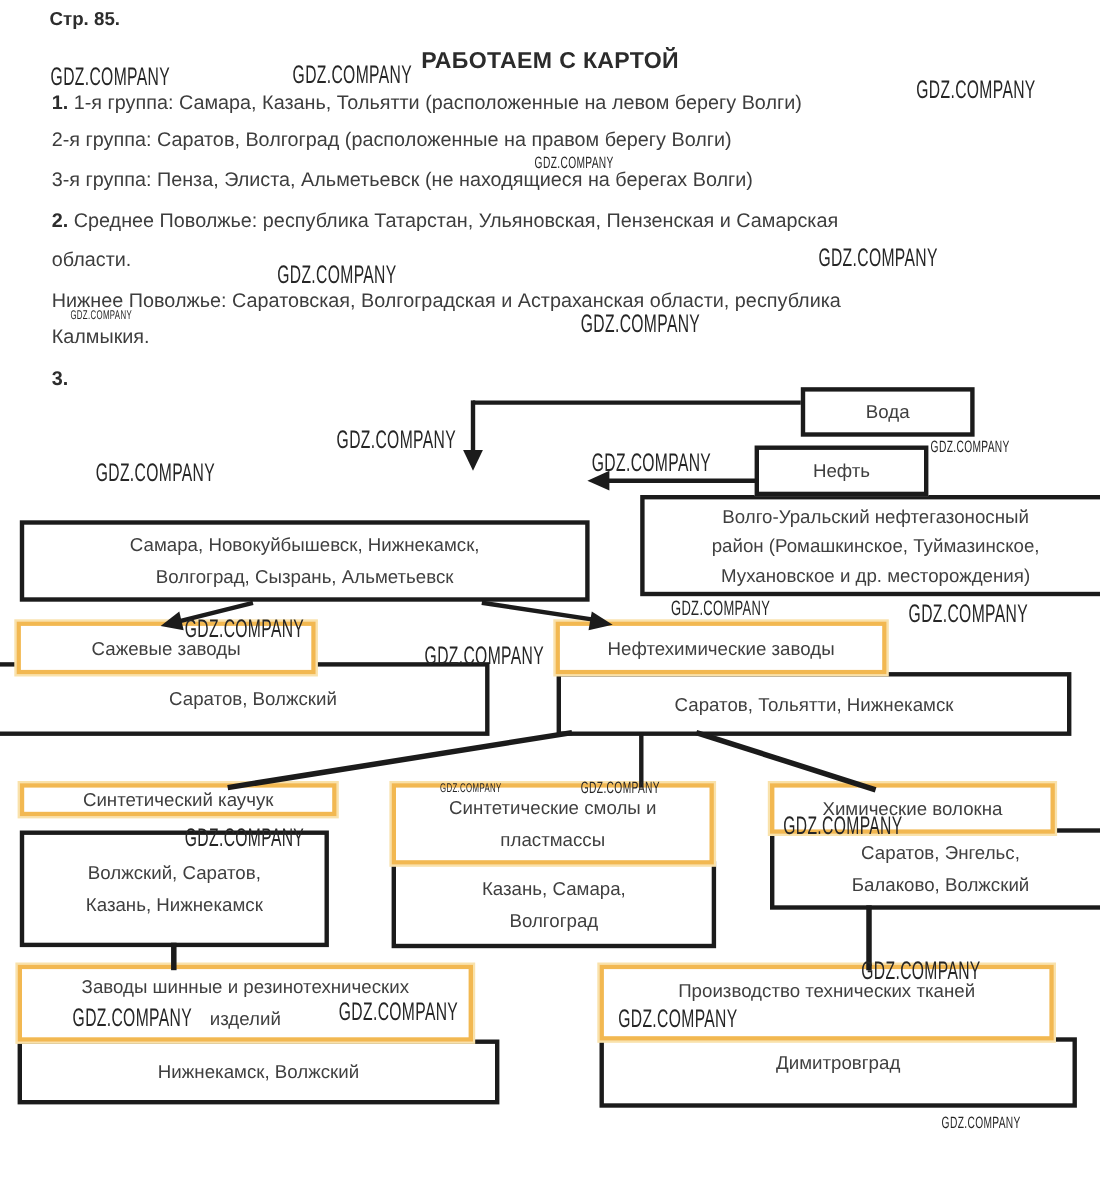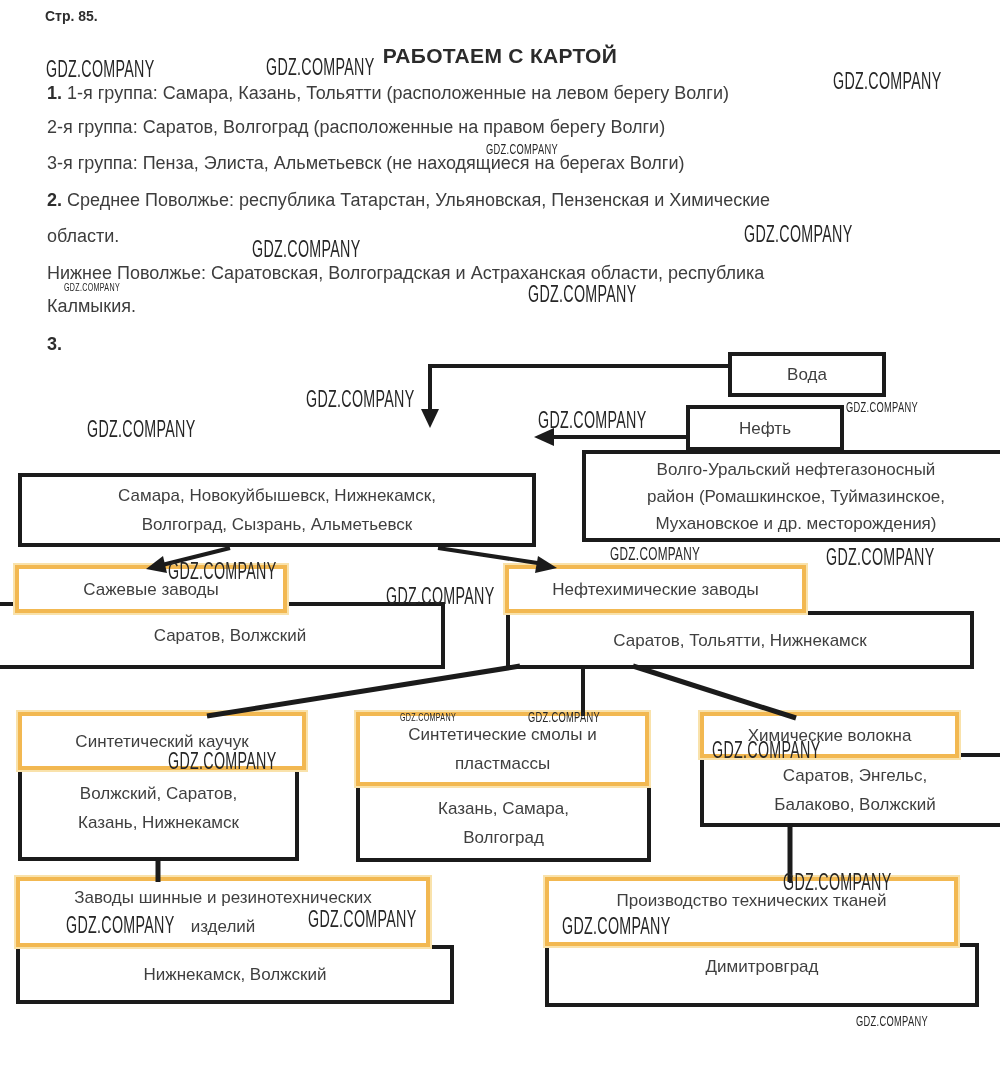--- a/index.html
+++ b/index.html
@@ -1,20 +1,20 @@
 <!DOCTYPE html>
 <html><head>
 <meta charset="utf-8">
 <style>
   html,body { margin:0; padding:0; background:#ffffff; }
   .page {
     position:relative; width:1000px; height:1087px; overflow:hidden;
     background:#ffffff; font-family:"Liberation Sans", sans-serif; color:#3a3a3a;
   }
-  .pagelabel { position:absolute; left:45px; top:8px; font-size:14px; font-weight:bold; color:#2d2d2d; }
+  .pagelabel { position:absolute; left:45px; top:8px; font-size:17px; font-weight:bold; color:#2d2d2d; }
   .title { position:absolute; left:0; top:44px; width:1000px; text-align:center;
            font-size:21px; font-weight:bold; letter-spacing:0.3px; color:#2b2b2b; }
   .para { position:absolute; left:47px; margin:0; font-size:18px; color:#3d3d3d; white-space:nowrap; }
   .para b { font-weight:bold; color:#2d2d2d; margin-right:5px; }
 
   
   .node {
     position:absolute; box-sizing:border-box; background:#ffffff;
     display:flex; align-items:center; justify-content:center; text-align:center;
     font-size:17px; line-height:29px; color:#3f3f3f; white-space:pre-line;
@@ -42,42 +42,42 @@
 <body>
 
 <div class="page">
 
   <div class="pagelabel">Стр. 85.</div>
   <div class="title">РАБОТАЕМ С КАРТОЙ</div>
 
   <p class="para" style="top:83px"><b>1.</b><span>1-я группа: Самара, Казань, Тольятти (расположенные на левом берегу Волги)</span></p>
   <p class="para" style="top:117px"><span>2-я группа: Саратов, Волгоград (расположенные на правом берегу Волги)</span></p>
   <p class="para" style="top:153px"><span>3-я группа: Пенза, Элиста, Альметьевск (не находящиеся на берегах Волги)</span></p>
-  <p class="para" style="top:190px"><b>2.</b><span>Среднее Поволжье: республика Татарстан, Ульяновская, Пензенская и Химические</span></p>
+  <p class="para" style="top:190px"><b>2.</b><span>Среднее Поволжье: республика Татарстан, Ульяновская, Пензенская и Самарская</span></p>
   <p class="para" style="top:226px"><span>области.</span></p>
   <p class="para" style="top:263px"><span>Нижнее Поволжье: Саратовская, Волгоградская и Астраханская области, республика</span></p>
   <p class="para" style="top:296px"><span>Калмыкия.</span></p>
   <p class="para" style="top:334px"><b>3.</b></p>
 
   <div class="node bbox" style="left:728px;top:352px;width:158px;height:45px"><span>Вода</span></div>
   <div class="node bbox" style="left:686px;top:405px;width:158px;height:46px;z-index:2"><span>Нефть</span></div>
   <div class="node bbox volgo" style="left:582px;top:450px;width:428px;height:92px"><span>Волго-Уральский нефтегазоносный
 район (Ромашкинское, Туймазинское,
 Мухановское и др. месторождения)</span></div>
 
   <div class="node bbox" style="left:18px;top:473px;width:518px;height:74px"><span>Самара, Новокуйбышевск, Нижнекамск,
 Волгоград, Сызрань, Альметьевск</span></div>
 
   <div class="node obox" style="left:15px;top:565px;width:272px;height:48px"><span>Сажевые заводы</span></div>
   <div class="node bbox" style="left:-25px;top:602px;width:470px;height:67px;padding-left:40px"><span>Саратов, Волжский</span></div>
 
   <div class="node obox" style="left:505px;top:565px;width:301px;height:48px"><span>Нефтехимические заводы</span></div>
   <div class="node bbox" style="left:506px;top:611px;width:468px;height:58px"><span>Саратов, Тольятти, Нижнекамск</span></div>
 
-  <div class="node obox" style="left:18px;top:712px;width:288px;height:58px"><span>Синтетический каучук</span></div>
+  <div class="node obox" style="left:18px;top:712px;width:288px;height:30px"><span>Синтетический каучук</span></div>
   <div class="node bbox" style="left:18px;top:755px;width:281px;height:106px"><span>Волжский, Саратов,
 Казань, Нижнекамск</span></div>
 
   <div class="node obox" style="left:356px;top:712px;width:293px;height:74px"><span>Синтетические смолы и
 пластмассы</span></div>
   <div class="node bbox" style="left:356px;top:783px;width:295px;height:79px"><span>Казань, Самара,
 Волгоград</span></div>
 
   <div class="node obox" style="left:700px;top:712px;width:259px;height:46px"><span>Химические волокна</span></div>
   <div class="node bbox" style="left:700px;top:753px;width:310px;height:74px"><span>Саратов, Энгельс,

